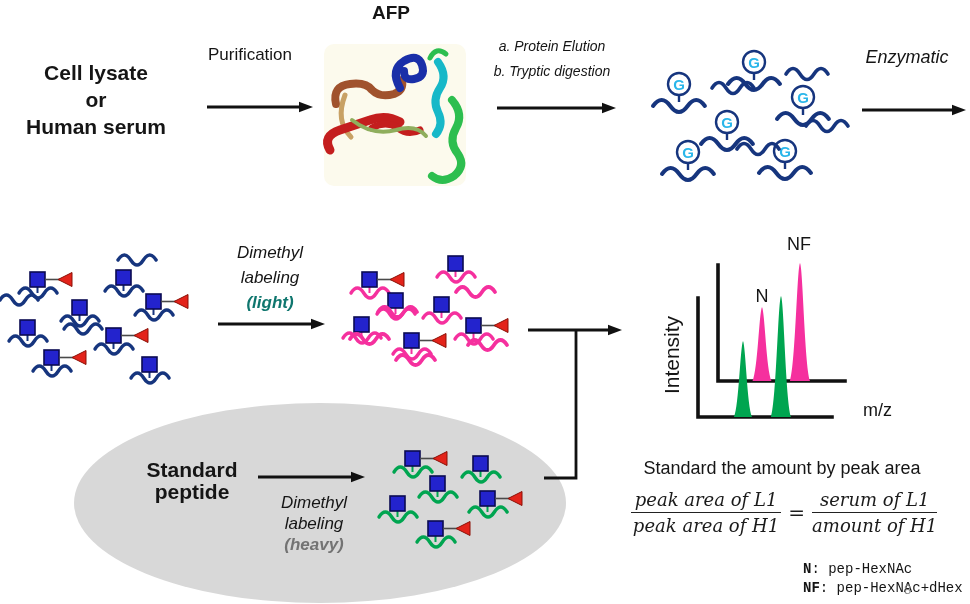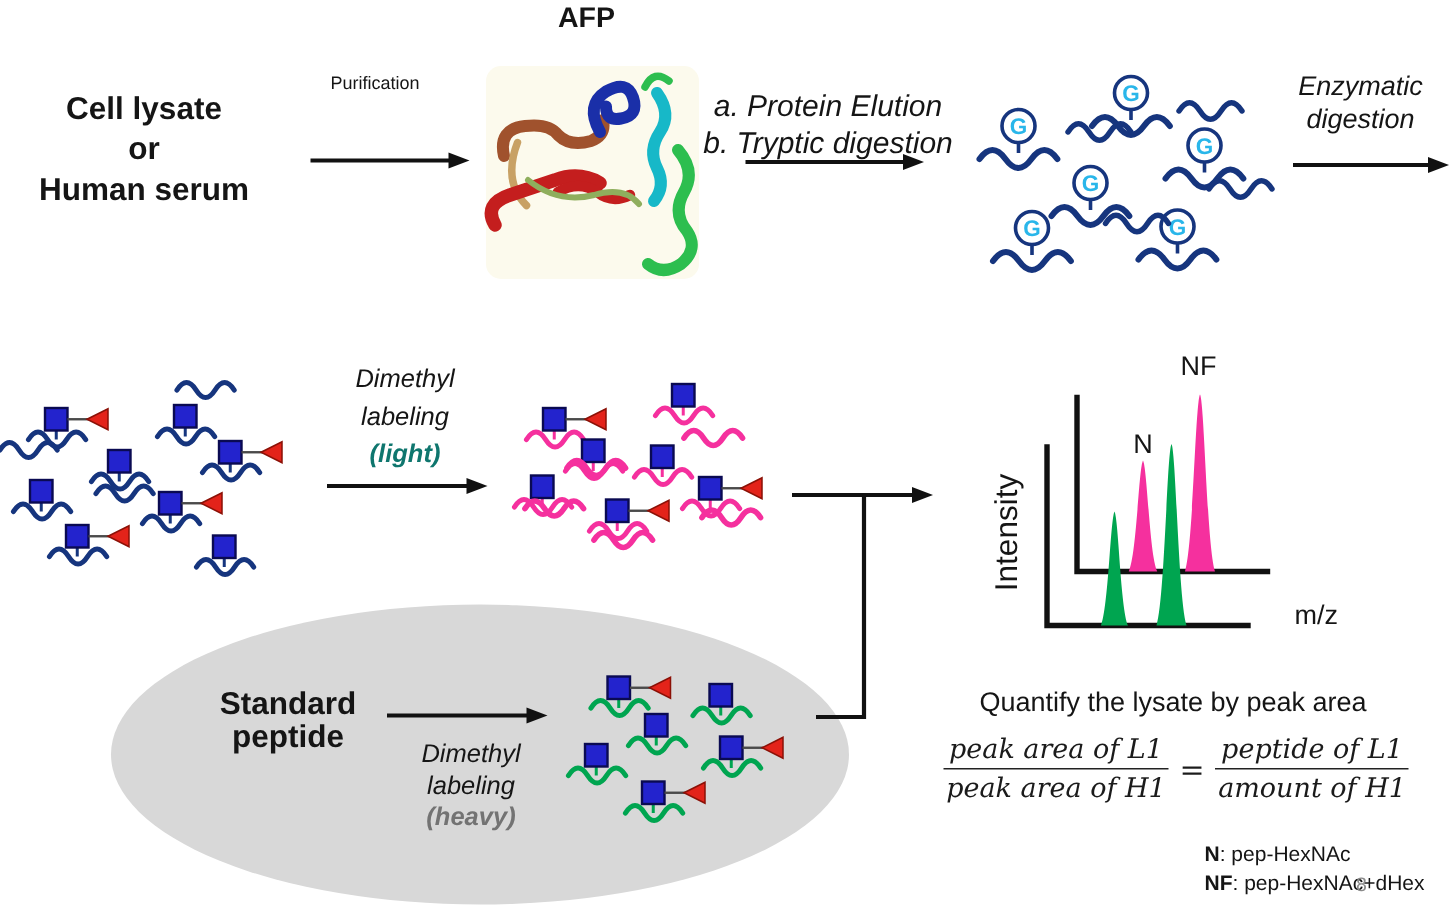--- a/index.html
+++ b/index.html
@@ -194,32 +194,31 @@
   </svg>
 
   <div class="lbl b c" style="left:358px;top:1px;width:66px;font-size:19px;">AFP</div>
 
   <div class="lbl b c" style="left:8px;top:59px;width:176px;font-size:21px;line-height:27px;">
     <div>Cell lysate</div>
     <div>or</div>
     <div>Human serum</div>
   </div>
 
-  <div class="lbl c" style="left:194px;top:44px;width:112px;font-size:12px;line-height:22px;">
+  <div class="lbl c" style="left:194px;top:44px;width:112px;font-size:17px;line-height:22px;">
     <div>Purification</div>
   </div>
 
-  <div class="lbl i c" style="left:458px;top:59px;width:188px;font-size:20px;line-height:25px;">
+  <div class="lbl i c" style="left:458px;top:34px;width:188px;font-size:14px;line-height:25px;">
     <div>a. Protein Elution</div>
     <div>b. Tryptic digestion</div>
   </div>
 
   <div class="lbl i c" style="left:851px;top:46px;width:112px;font-size:18px;line-height:22px;">
     <div>Enzymatic</div>
-    <div>digestion</div>
   </div>
 
   <div class="lbl c" style="left:211px;top:240px;width:118px;font-size:17px;line-height:25px;">
     <div class="i">Dimethyl</div>
     <div class="i">labeling</div>
     <div class="i b pink">(light)</div>
   </div>
 
   <div class="lbl b c" style="left:126px;top:459px;width:132px;font-size:21px;line-height:22px;">
     <div>Standard</div>
@@ -233,35 +232,35 @@
   </div>
 
   <div class="lbl c" style="left:610px;top:344px;width:120px;height:22px;font-size:21px;transform:rotate(-90deg);">Intensity</div>
 
   <div class="lbl" style="left:831px;top:399px;width:42px;font-size:18px;margin-left:32px;">m/z</div>
 
   <div class="lbl c" style="left:748px;top:285px;width:28px;font-size:18px;">N</div>
 
   <div class="lbl c" style="left:778px;top:233px;width:42px;font-size:18px;">NF</div>
 
-  <div class="lbl c" style="left:624px;top:457px;width:316px;font-size:18px;">Quantify the lysate by peak area</div>
+  <div class="lbl c" style="left:624px;top:457px;width:316px;font-size:18px;">Standard the amount by peak area</div>
 
   <div class="eqn" style="left:628px;top:489px;width:312px;">
     <span class="frac">
       <span class="num">peak area of L1</span>
       <span class="den">peak area of H1</span>
     </span>
     <span class="eqsign">=</span>
     <span class="frac">
-      <span class="num">peptide of L1</span>
+      <span class="num">serum of L1</span>
       <span class="den">amount of H1</span>
     </span>
   </div>
 
-  <div class="lbl" style="left:803px;top:560px;font-size:14px;line-height:19px;">
+  <div class="lbl" style="left:803px;top:560px;font-size:14px;line-height:19px;font-family:Liberation Mono, monospace;">
     <div class="legend-row">
       <span class="b">N</span><span>: pep-HexNAc</span>
     </div>
     <div class="legend-row">
       <span class="b">NF</span><span>: pep-HexNAc+dHex</span>
     </div>
   </div>
 
   <div class="lbl" style="left:904px;top:582px;font-size:13px;color:#8a8a8a;">8</div>
 </div>

